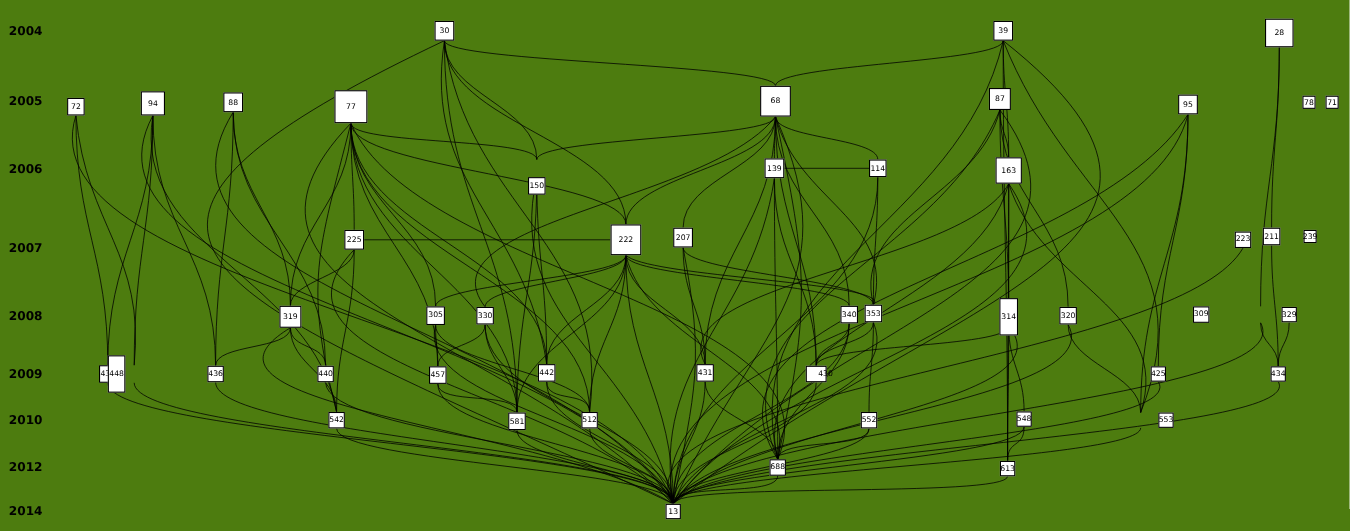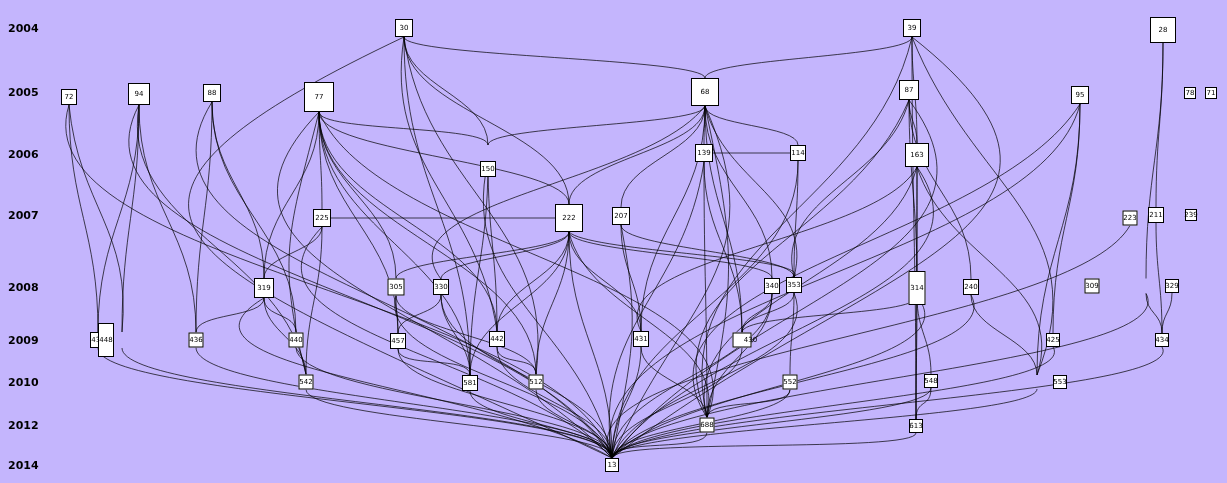--- a/index.html
+++ b/index.html
@@ -1,19 +1,19 @@
 <!DOCTYPE html>
 <html><head>
 <meta charset="utf-8">
 <style>
   html,body{margin:0;padding:0;background:#ffffff;}
   .canvas{
     position:relative;
     width:1227px;height:483px;
-    background:#c4b5fd;
+    background:#4d7c0f;
     overflow:hidden;
     font-family:"DejaVu Sans", sans-serif;
   }
   .edge-layer{position:absolute;left:0;top:0;width:1227px;height:483px;}
   .edge-layer path{fill:none;stroke:#000000;stroke-width:0.7;shape-rendering:geometricPrecision;}
   .node{
     position:absolute;
     box-sizing:border-box;
     border:1px solid #000000;
     background:#ffffff;
@@ -176,21 +176,21 @@
       <path d="M 931 388 C 931 408, 916 399, 916 419"></path>
       <path d="M 931 388 C 931 419.5, 612 426.5, 612 458"></path>
       <path d="M 1037 389 C 1037 420.05, 612 426.95, 612 458"></path>
       <path d="M 707 432.5 C 707 452.5, 612 438, 612 458"></path>
       <path d="M 916 433 C 916 453, 612 438, 612 458"></path>
     </svg>
   <div>
       <div class="year" style="top: 28px;">2004</div>
       <div class="year" style="top: 92px;">2005</div>
       <div class="year" style="top: 154px;">2006</div>
-      <div class="year" style="top: 215px; text-align: right;">2007</div>
+      <div class="year" style="top: 226px; text-align: right;">2007</div>
       <div class="year" style="top: 287px;">2008</div>
       <div class="year" style="top: 340px;">2009</div>
       <div class="year" style="top: 382px;">2010</div>
       <div class="year" style="top: 425px;">2012</div>
       <div class="year" style="top: 465px;">2014</div>
     </div>
   <div>
       <div class="node" style="left: 404px; top: 28px; width: 18px; height: 18px;">30</div>
       <div class="node" style="left: 912px; top: 28px; width: 18px; height: 18px;">39</div>
       <div class="node" style="left: 1163px; top: 30px; width: 26px; height: 26px;">28</div>
@@ -212,21 +212,21 @@
       <div class="node" style="left: 621px; top: 216px; width: 18px; height: 18px;">207</div>
       <div class="node" style="left: 1130px; top: 218px; width: 15px; height: 15px;">223</div>
       <div class="node" style="left: 1156px; top: 215px; width: 16px; height: 16px;">211</div>
       <div class="node" style="left: 1191px; top: 215px; width: 12px; height: 12px;">239</div>
       <div class="node" style="left: 264px; top: 288px; width: 20px; height: 20px;">319</div>
       <div class="node" style="left: 396px; top: 287px; width: 17px; height: 17px;">305</div>
       <div class="node" style="left: 441px; top: 287px; width: 16px; height: 16px;">330</div>
       <div class="node" style="left: 772px; top: 286px; width: 16px; height: 16px;">340</div>
       <div class="node" style="left: 794px; top: 285px; width: 16px; height: 16px;">353</div>
       <div class="node" style="left: 917px; top: 288px; width: 17px; height: 34px;">314</div>
-      <div class="node" style="left: 971px; top: 287px; width: 16px; height: 16px;">240</div>
+      <div class="node" style="left: 971px; top: 287px; width: 16px; height: 16px;">320</div>
       <div class="node" style="left: 1092px; top: 286px; width: 15px; height: 15px;">309</div>
       <div class="node" style="left: 1172px; top: 286px; width: 14px; height: 14px;">329</div>
       <div class="node" style="left: 98px; top: 340px; width: 16px; height: 16px;">438</div>
       <div class="node" style="left: 106px; top: 340px; width: 16px; height: 34px;">448</div>
       <div class="node" style="left: 196px; top: 340px; width: 15px; height: 15px;">436</div>
       <div class="node" style="left: 296px; top: 340px; width: 15px; height: 15px;">440</div>
       <div class="node" style="left: 398px; top: 341px; width: 16px; height: 16px;">457</div>
       <div class="node" style="left: 497px; top: 339px; width: 16px; height: 16px;">442</div>
       <div class="node" style="left: 641px; top: 339px; width: 16px; height: 16px;">431</div>
       <div class="node" style="left: 742px; top: 340px; width: 15px; height: 15px; padding-left: 17px;">430</div>

